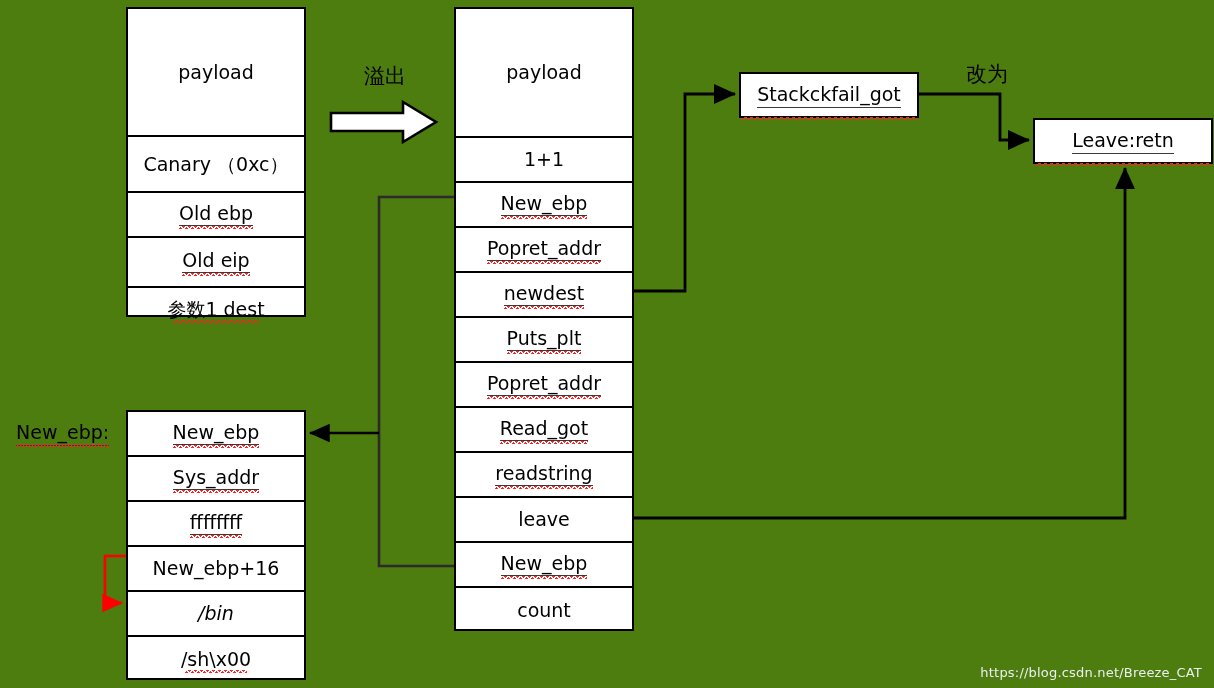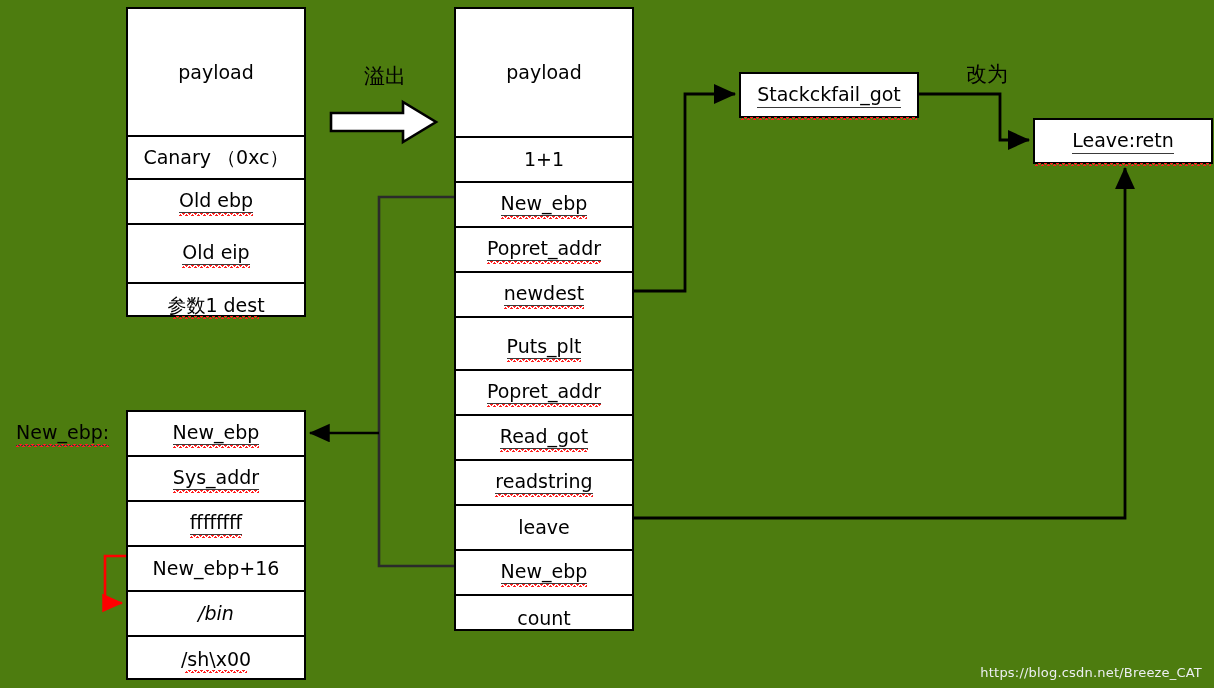--- a/index.html
+++ b/index.html
@@ -155,27 +155,27 @@
   </svg>
 
   <svg id="wires-top" viewBox="0 0 1214 688" xmlns="http://www.w3.org/2000/svg">
     <path d="M 126,556 L 105,556 L 105,603 L 122,603" fill="none" stroke="#ff0000" stroke-width="2.6" marker-end="url(#ah-red)"></path>
   </svg>
 
   <div class="stack-box" style="left:126px; top:7px; width:180px; height:310px;">
     <div class="stack-row" style="height:128px;">
       <span class="rowtext">payload</span>
     </div>
-    <div class="stack-row" style="height:43px;">
+    <div class="stack-row" style="height:56px;">
       <span class="rowtext">Canary （0xc）</span>
     </div>
     <div class="stack-row" style="height:45px;">
       <span class="rowtext uline squig">Old ebp</span>
     </div>
-    <div class="stack-row" style="height:59px;">
+    <div class="stack-row" style="height:50px;">
       <span class="rowtext uline squig">Old eip</span>
     </div>
     <div class="stack-row" style="height:43px;">
       <span class="rowtext squig partial">参数1 dest</span>
     </div>
   </div>
 
   <div class="free-label cn" style="left:340px; top:62px; font-size:21px;">溢出</div>
 
   <svg style="position:absolute; left:328px; top:98px; width:112px; height:48px; z-index:6;" viewBox="0 0 112 48" xmlns="http://www.w3.org/2000/svg">
@@ -191,21 +191,21 @@
     </div>
     <div class="stack-row" style="height:45px;">
       <span class="rowtext uline squig">New_ebp</span>
     </div>
     <div class="stack-row" style="height:45px;">
       <span class="rowtext uline squig">Popret_addr</span>
     </div>
     <div class="stack-row" style="height:45px;">
       <span class="rowtext uline squig">newdest</span>
     </div>
-    <div class="stack-row" style="height:45px;margin-top:8px;">
+    <div class="stack-row" style="height:45px;">
       <span class="rowtext uline squig">Puts_plt</span>
     </div>
     <div class="stack-row" style="height:45px;">
       <span class="rowtext uline squig">Popret_addr</span>
     </div>
     <div class="stack-row" style="height:45px;">
       <span class="rowtext uline squig">Read_got</span>
     </div>
     <div class="stack-row" style="height:45px;">
       <span class="rowtext uline squig">readstring</span>

